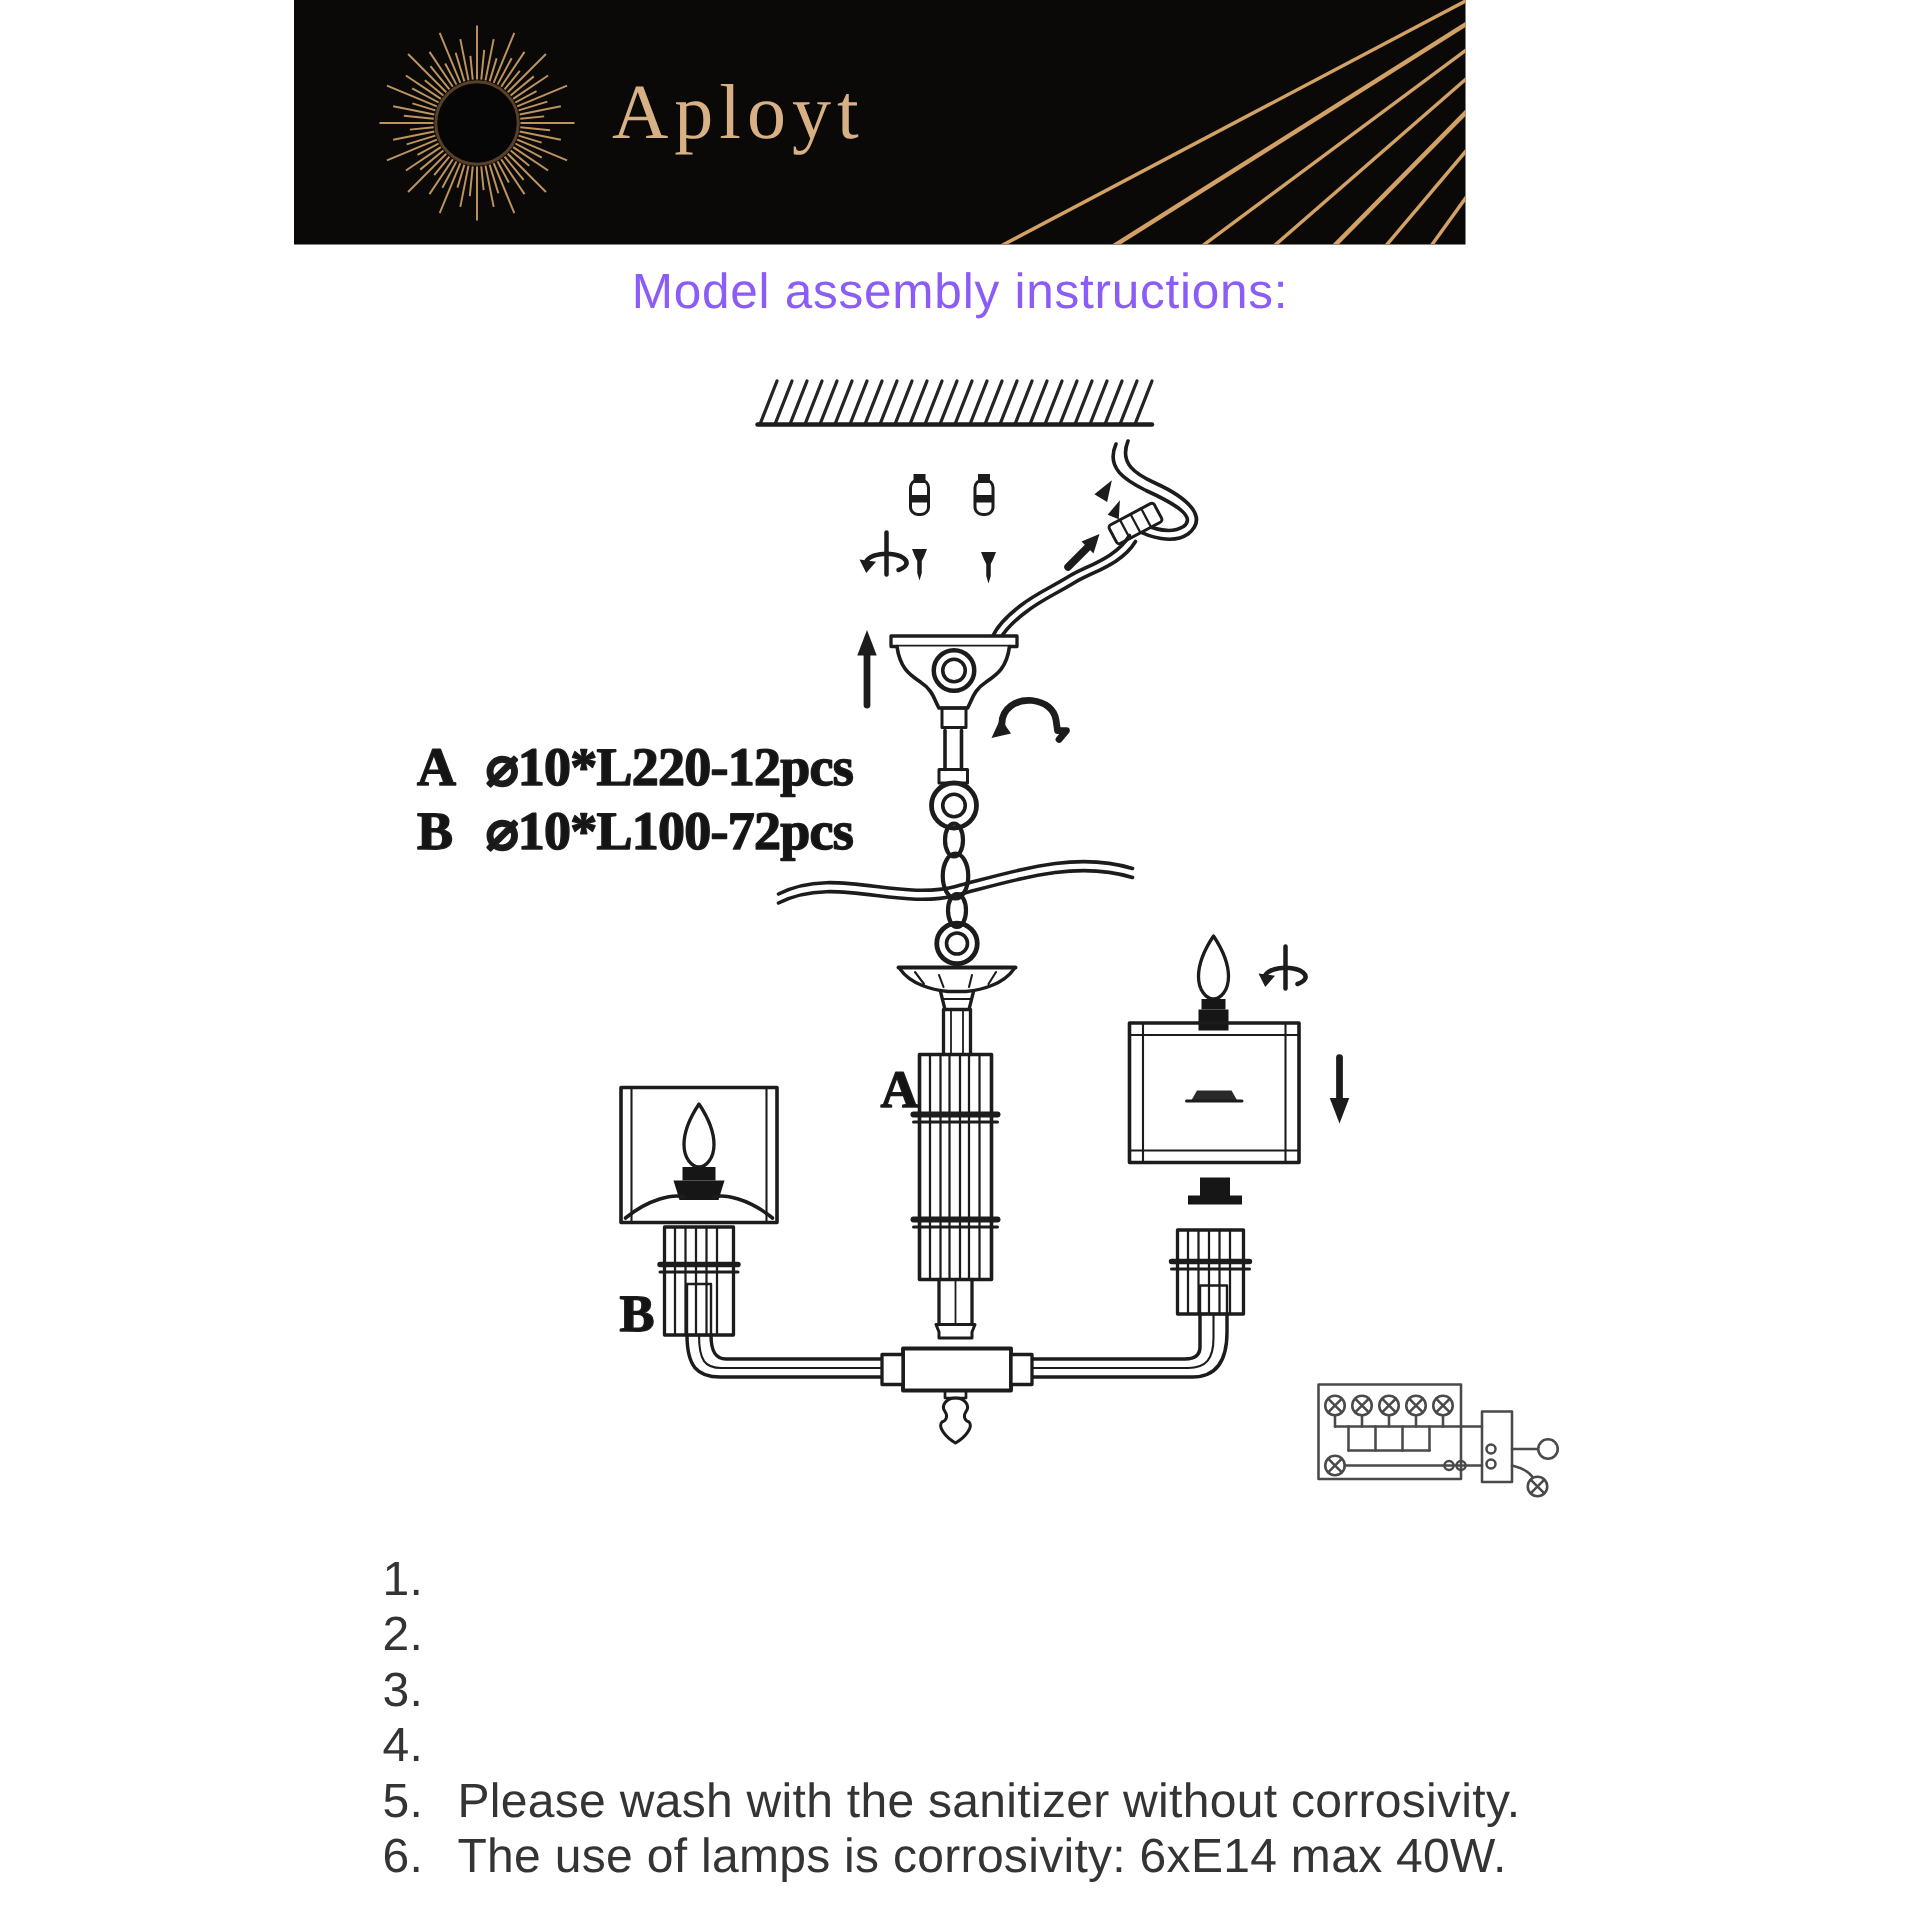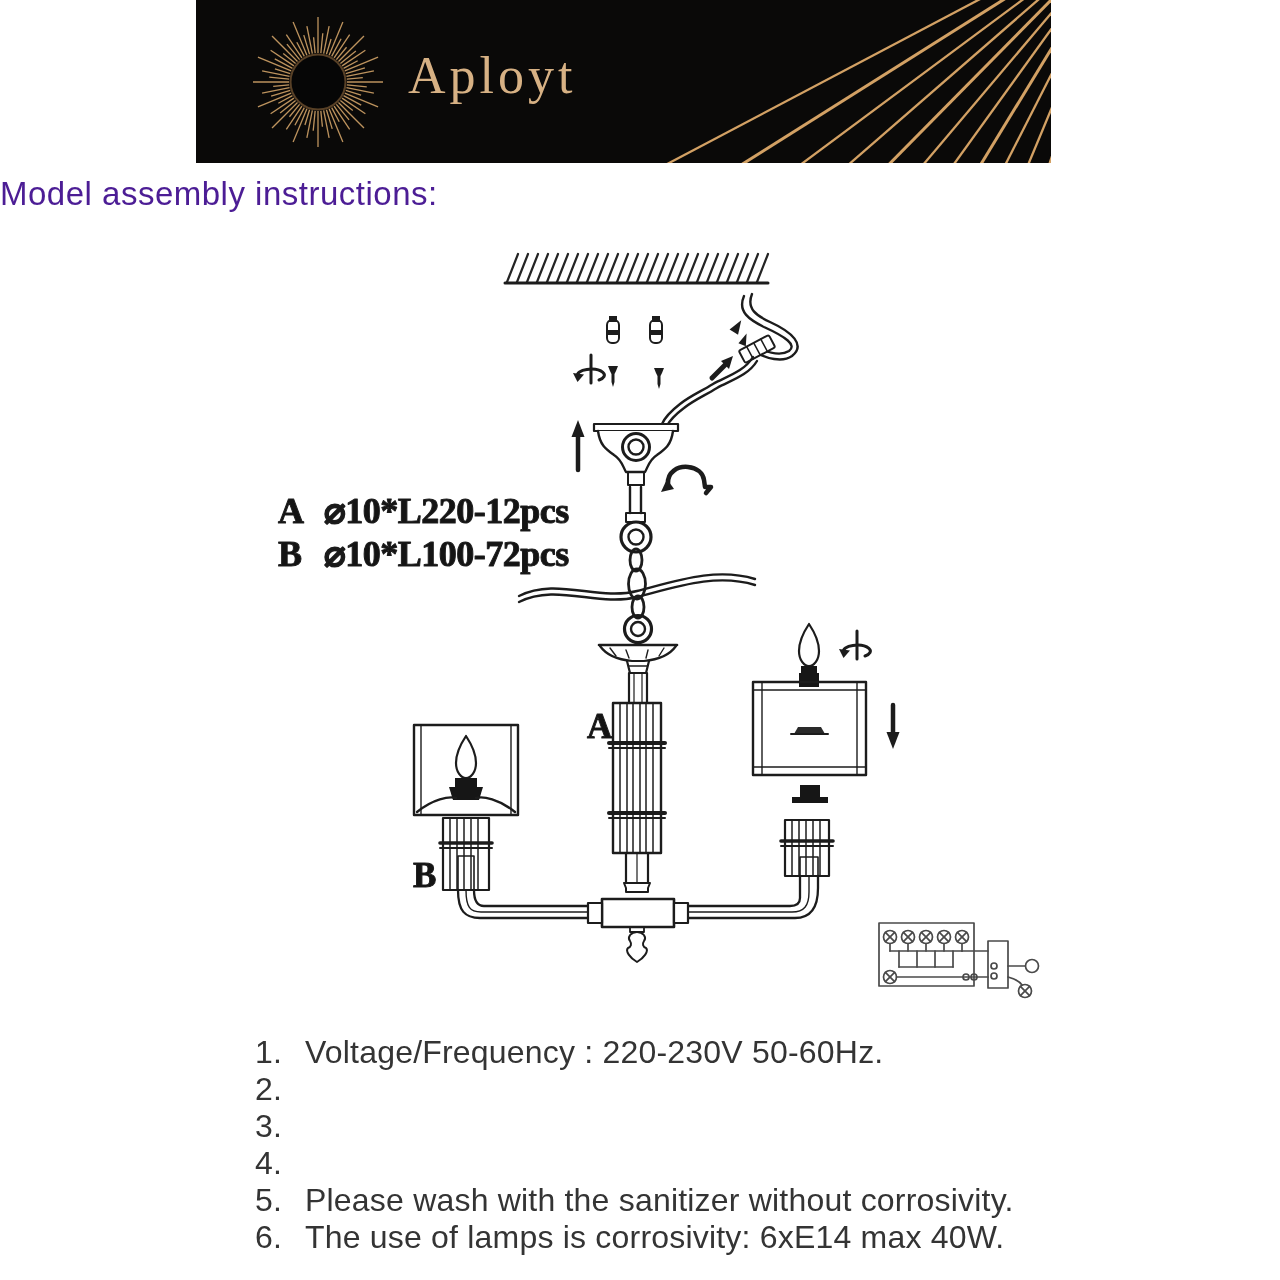--- a/index.html
+++ b/index.html
@@ -1,25 +1,25 @@
 <!DOCTYPE html>
 <html><head>
 <meta charset="utf-8">
 <style>
   html,body{margin:0;padding:0;background:#fff;}
   .page{position:relative;width:1280px;height:1280px;background:#fff;overflow:hidden;
         font-family:"Liberation Sans",sans-serif;}
   
-  .banner{position:absolute;left:196px;top:0;width:855px;height:163px;background:#0a0908;overflow:hidden;}
+  .banner{position:absolute;left:196px;top:0;width:781px;height:163px;background:#0a0908;overflow:hidden;}
   .banner svg{position:absolute;left:0;top:0;}
   .brand{position:absolute;left:212px;top:46px;font-family:"Liberation Serif",serif;
          font-weight:400;font-size:52px;letter-spacing:4px;color:#d7b184;}
   
-  .title-block{position:absolute;left:0;top:174px;width:1280px;
-               color:#4c1d95;font-size:33px;line-height:39px;letter-spacing:.5px;}
+  .title-block{position:absolute;left:0;top:174px;width:1280px;text-align:center;
+               color:#8b5cf6;font-size:33px;line-height:39px;letter-spacing:.5px;}
   
   .diagram{position:absolute;left:0;top:240px;width:1280px;height:800px;}
   text.legend,text.plabel{font-family:"Liberation Serif",serif;font-weight:700;fill:#141414;
                           letter-spacing:-0.5px;}
   text.legend{font-size:36px;}
   text.plabel{font-size:35px;}
   
   .instructions{position:absolute;left:255px;top:1034px;color:#343434;font-size:32px;
                 line-height:37px;letter-spacing:.2px;}
   .inst-row{display:flex;}
@@ -407,21 +407,20 @@
           <tspan>B</tspan>
           <tspan x="324">⌀10*L100-72pcs</tspan>
         </text>
       </g>
     </g>
   </svg>
 
   <div class="instructions">
     <div class="inst-row">
       <span class="inst-num">1.</span>
-      <span>Voltage/Frequency : 220-230V 50-60Hz.</span>
     </div>
     <div class="inst-row">
       <span class="inst-num">2.</span>
     </div>
     <div class="inst-row">
       <span class="inst-num">3.</span>
     </div>
     <div class="inst-row">
       <span class="inst-num">4.</span>
     </div>

